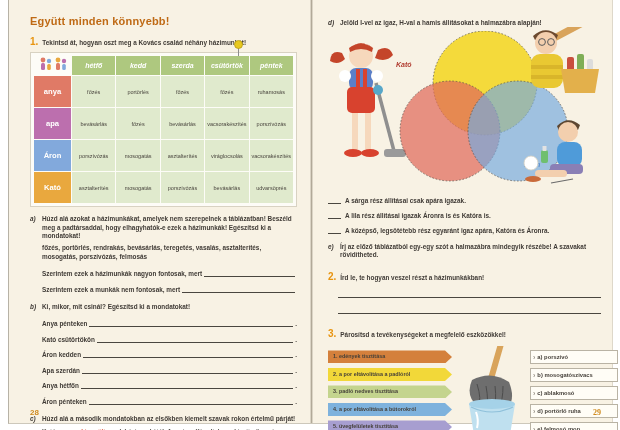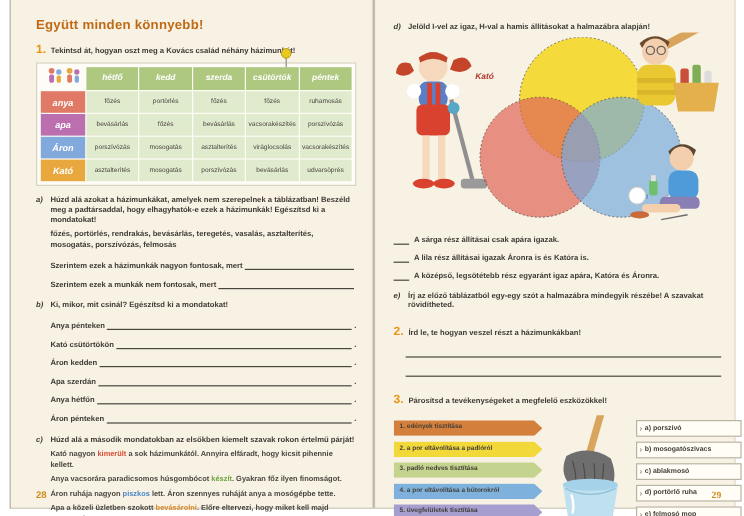--- a/index.html
+++ b/index.html
@@ -19,21 +19,21 @@
   .task-num { font-size:10px; font-weight:bold; color:#e8940f; }
   .task-text { font-size:6.4px; font-weight:bold; }
 
   
   .tblwrap { position:relative; margin-top:5px; background:#fdfcf7; border:1px solid #d8d2c2; padding:2px; }
   table { width:100%; border-collapse:separate; border-spacing:1.5px; table-layout:fixed; }
   th, td { text-align:center; vertical-align:middle; overflow:hidden; }
   col.namecol { width:37px; }
   th.day { background:#aec87f; color:#fff; font-style:italic; font-weight:bold; font-size:7px; height:19px; }
   td.corner { background:#fdfcf7; height:19px; }
-  td.rowname { color:#fff; font-style:italic; font-weight:bold; font-size:7.6px; height:18px; }
+  td.rowname { color:#fff; font-weight:bold; font-size:7.6px; height:31px; }
   td.cell { background:#e0eacd; font-size:5.5px; color:#4a463f; height:18px; }
   .pin { position:absolute; top:-13px; right:52px; }
 
   
   .part { display:flex; gap:3px; margin-top:8px; }
   .part-label { font-size:6.4px; font-weight:bold; font-style:italic; flex:0 0 9px; }
   .part-body { flex:1; font-size:6.4px; font-weight:bold; line-height:1.35; }
   .wordlist { margin-top:3px; font-weight:bold; }
   .fillrow { display:flex; align-items:flex-end; margin-top:9px; font-size:6.4px; font-weight:bold; }
   .fill { flex:1; border-bottom:0.8px solid #4a463f; margin:0 2px; height:7px; }

